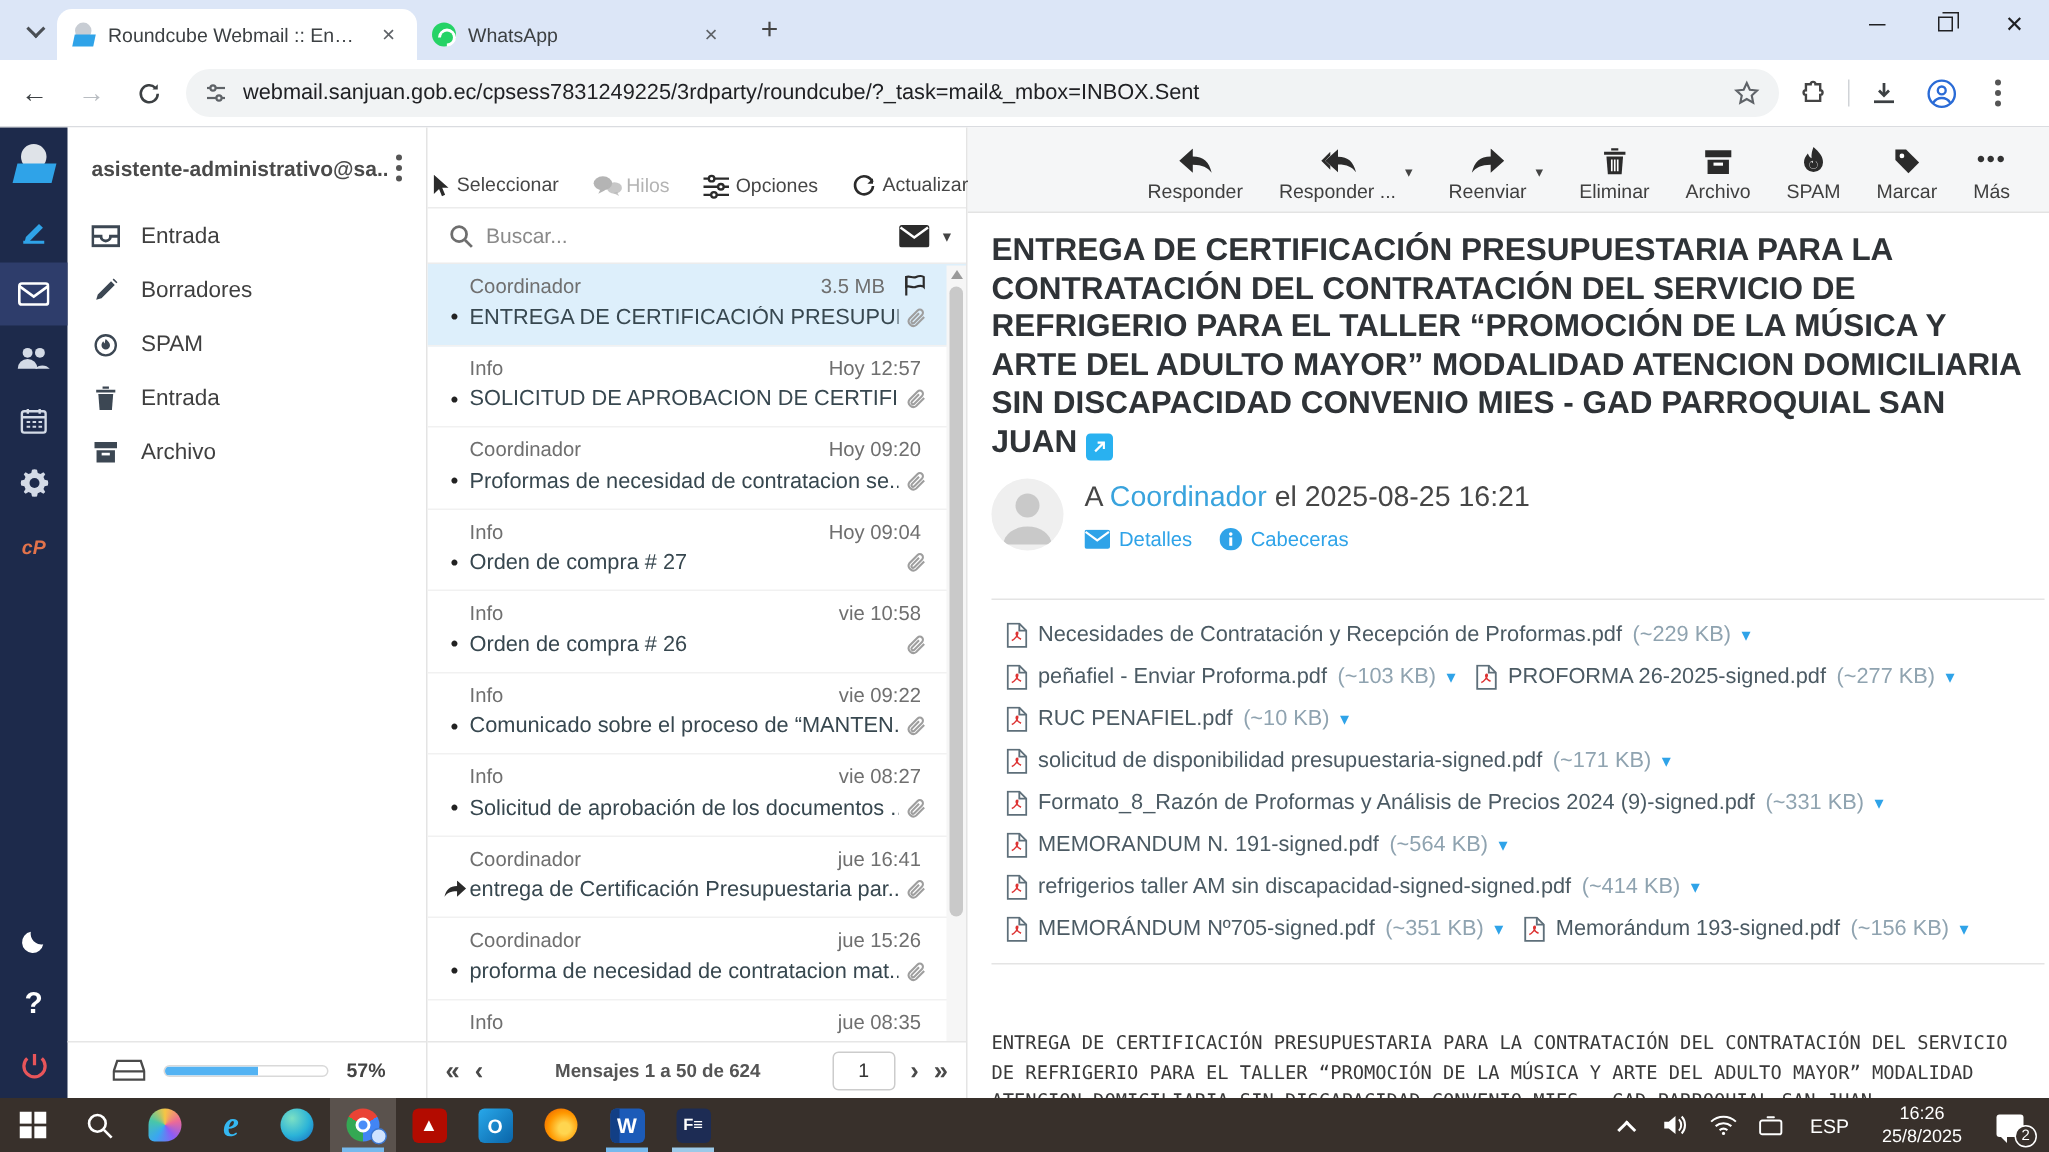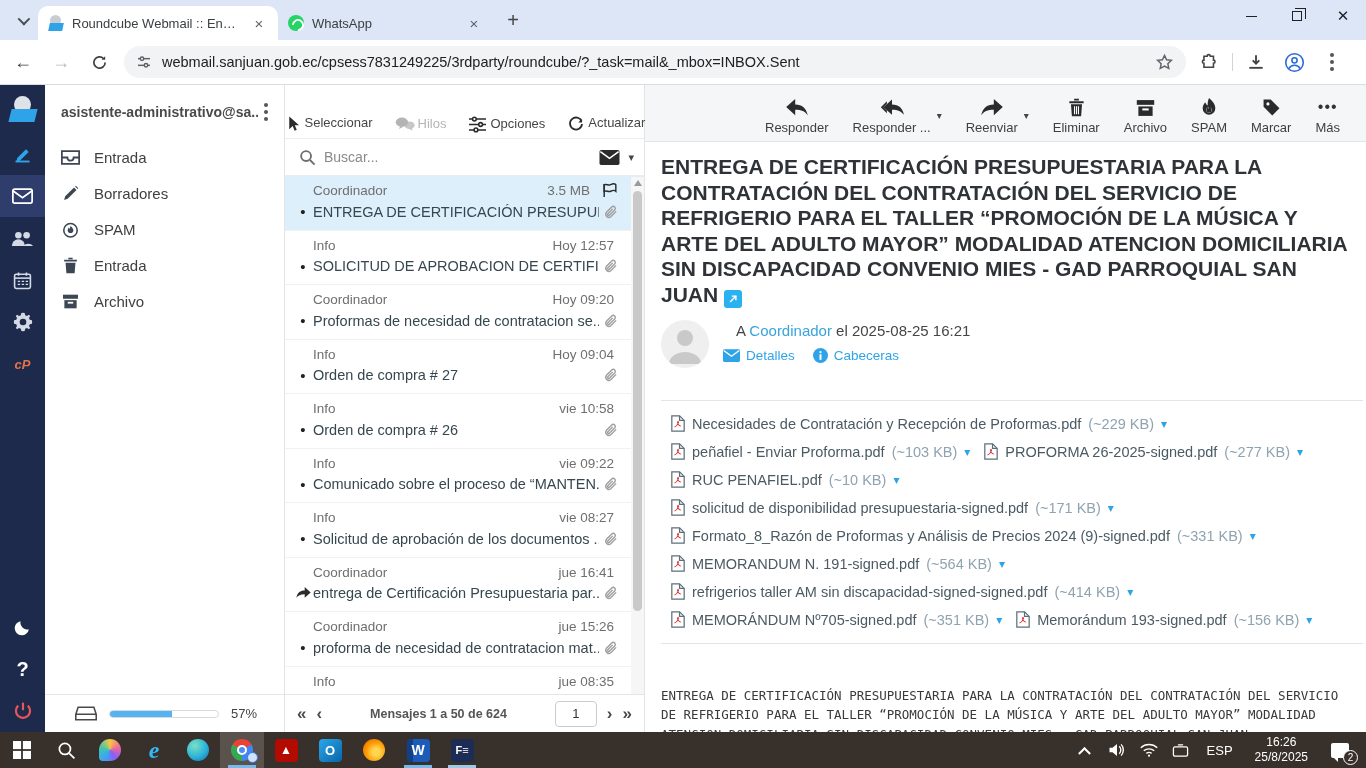--- a/index.html
+++ b/index.html
@@ -56,21 +56,21 @@
   .acct .email { font-size:14px; font-weight:bold; color:#4a4a4a; flex:1; white-space:nowrap; overflow:hidden; }
   .kebab { display:flex; flex-direction:column; gap:3px; padding:4px 6px; }
   .kebab i { width:4px; height:4px; border-radius:50%; background:#555; }
   .folder { height:36px; display:flex; align-items:center; padding:0 12px 0 16px; gap:14px; font-size:15px; color:#3f3f3f; }
   .folder.sel { background:#d7ecf9; }
   .fold-ic { width:19px; display:flex; justify-content:center; color:#3c4753; }
   .folder-spacer { flex:1; }
   .quota { height:38px; border-top:1px solid #e6e6e6; display:flex; align-items:center; padding:0 12px 0 30px; gap:12px; }
   .qtrack { width:110px; height:8px; border:1px solid #d9d9d9; border-radius:5px; overflow:hidden; background:#fff; }
   .qfill { height:100%; background:#53b3f3; }
-  .qpct { font-size:13px; color:#444; }
+  .qpct { font-size:13px; color:#444;font-weight:bold; }
 
   .listpane { width:360px; border-right:1px solid #e4e4e4; display:flex; flex-direction:column; flex:none; position:relative; }
   .listbar { height:53px; display:flex; align-items:flex-end; justify-content:center; gap:22px; padding-bottom:5px; }
   .lb-btn { display:flex; flex-direction:row; align-items:flex-start; gap:3px; font-size:13px; color:#464646; }
   .lb-btn.disabled { color:#b4b4b4; }
   .searchrow { height:38px; border-top:1px solid #ececec; border-bottom:1px solid #ececec; display:flex; align-items:center; padding:0 10px 0 14px; gap:8px; }
   .searchrow input { border:none; outline:none; flex:1; font-size:14px; color:#1d4ed8; background:transparent; font-family:"Liberation Sans",sans-serif; }
   .searchrow input::placeholder { color:#8a8a8a; }
   .msglist { flex:1; overflow:hidden; position:relative; }
   .msg-row { height:54.5px; padding:7px 26px 0 8px; border-bottom:1px solid #f1f1f1; position:relative; }
@@ -96,21 +96,21 @@
   .msgbar { height:57px; background:#f5f6f7; border-bottom:1px solid #e3e3e3; display:flex; align-items:flex-end; gap:24px; padding:0 0 6px 120px; flex:none; }
   .mb-btn { display:flex; flex-direction:column; align-items:center; gap:3px; font-size:13px; color:#3f3f3f; position:relative; }
   .mb-caret { color:#444; font-size:10px; align-self:flex-end; margin:0 0 14px -18px; }
   .mb-more { font-size:16px; letter-spacing:1px; color:#333; line-height:10px; height:20px; display:flex; align-items:center; }
   .msgscroll { flex:1; padding:12px 16px 0 16px; overflow:hidden; }
   .subject { font-size:21px; font-weight:bold; color:#2f3337; line-height:25.5px; width:690px; }
   .extlink { display:inline-flex; width:18px; height:18px; background:#29b1f0; border-radius:3px; align-items:center; justify-content:center; vertical-align:-2px; margin-left:6px; }
   .fromrow { display:flex; margin-top:12px; gap:14px; }
   .avatar { width:48px; height:48px; border-radius:50%; background:#efefef; overflow:hidden; flex:none; }
   .fromtxt { padding-top:2px; }
-  .toline { font-size:15px; color:#464646;margin-left:13px; }
+  .toline { font-size:19px; color:#464646; }
   .toline a { color:#39a3dd; text-decoration:none; }
   .metalinks { display:flex; gap:18px; margin-top:9px; align-items:center; }
   .mlink { display:flex; gap:6px; align-items:center; font-size:13.5px; color:#2fa3e8; }
   .attachbox { width:702px; border:1px solid #e4e4e4; border-left:none; border-right:none; margin-top:32px; padding:9px 10px; display:flex; flex-wrap:wrap; column-gap:14px; }
   .chip { display:inline-flex; align-items:center; gap:7px; height:28px; white-space:nowrap; }
   .chip .nm { font-size:14.5px; color:#4b5a63; }
   .chip .sz { font-size:14.5px; color:#8fa3b0; }
   .chip .dn { color:#2fa3e8; font-size:12px; }
   .mailbody { margin-top:42px; font-family:"DejaVu Sans Mono", monospace; font-size:12.5px; color:#3a3a3a; line-height:19.5px; width:680px; }
 

